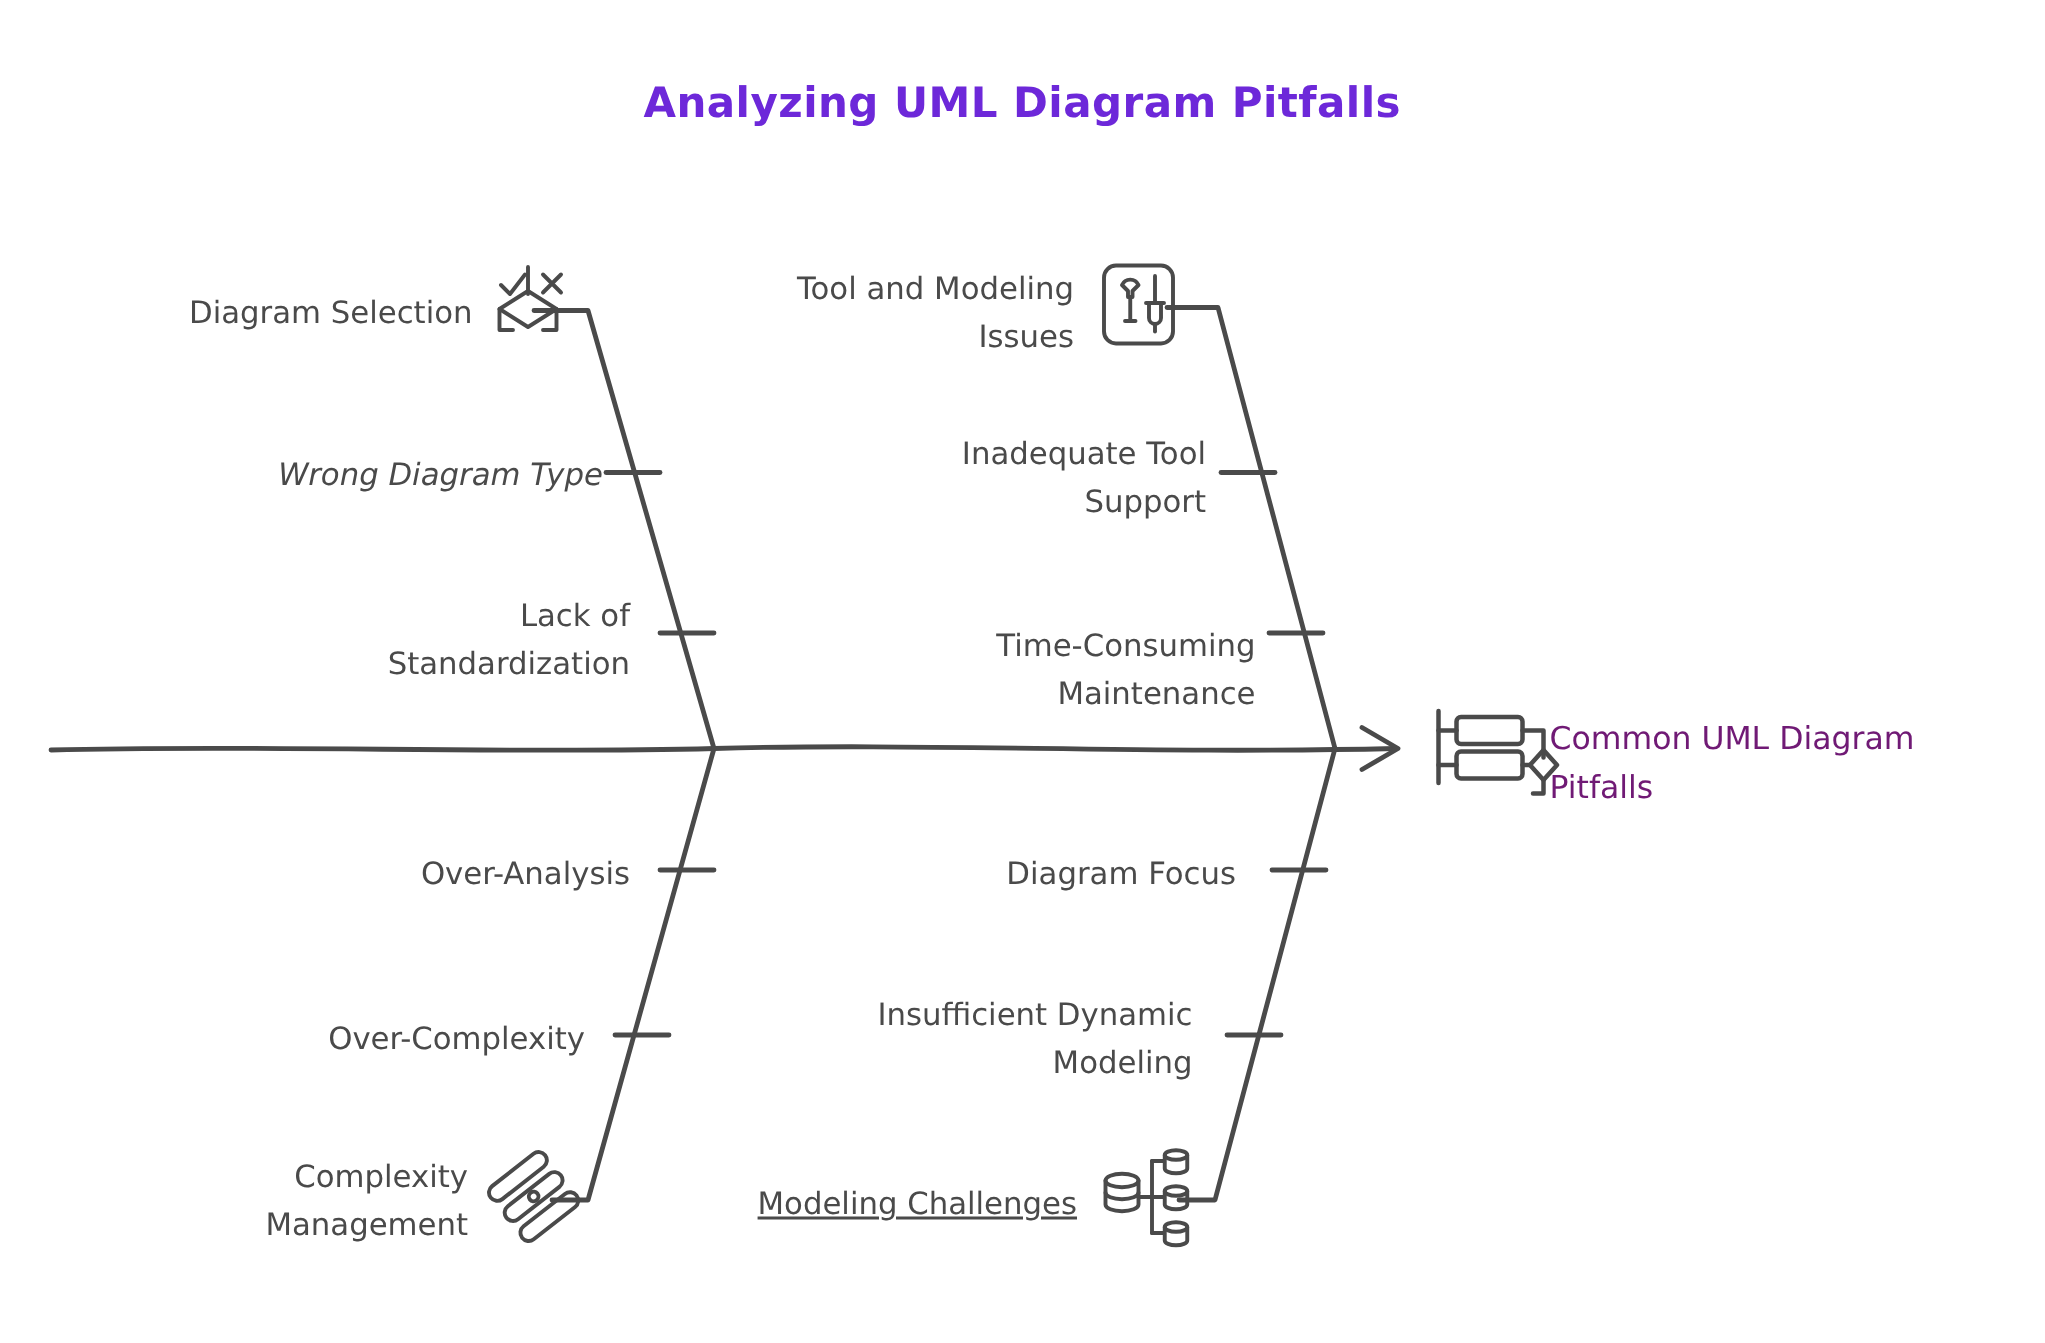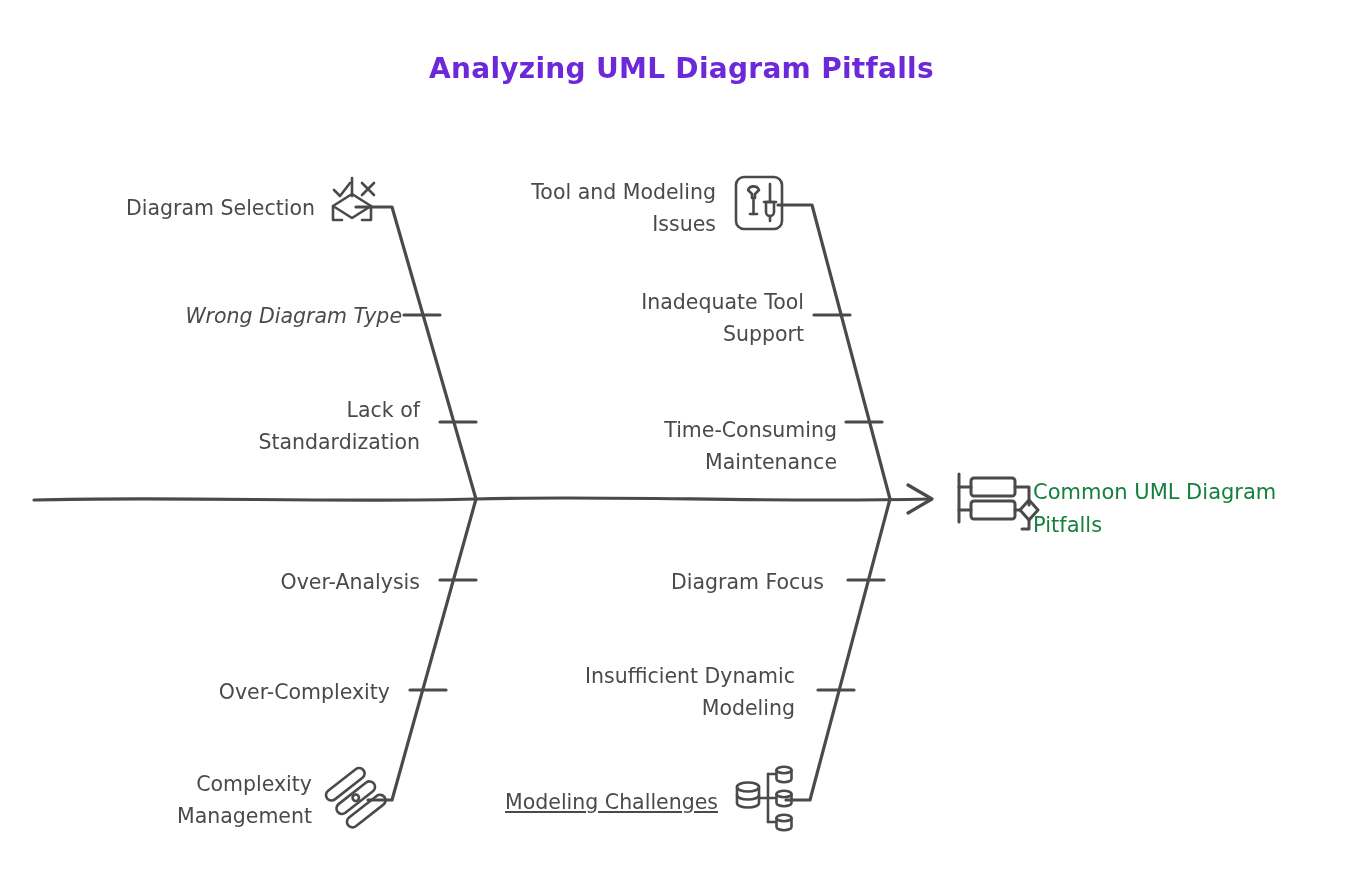--- a/index.html
+++ b/index.html
@@ -45,21 +45,21 @@
     font-family: "DejaVu Sans", sans-serif;
     font-size: 20.5px;
     color: #4a4a4a;
     line-height: 32px;
     white-space: pre-line;
   }
   .head-label {
     position: absolute;
     font-family: "DejaVu Sans", sans-serif;
     font-size: 21px;
-    color: #15803d;
+    color: #701a75;
     line-height: 33px;
     white-space: pre-line;
     text-align: left;
   }
   .align-right { text-align: right; }
 </style>
 </head>
 <body>
 
 <svg id="canvas" viewBox="0 0 1363 895">

